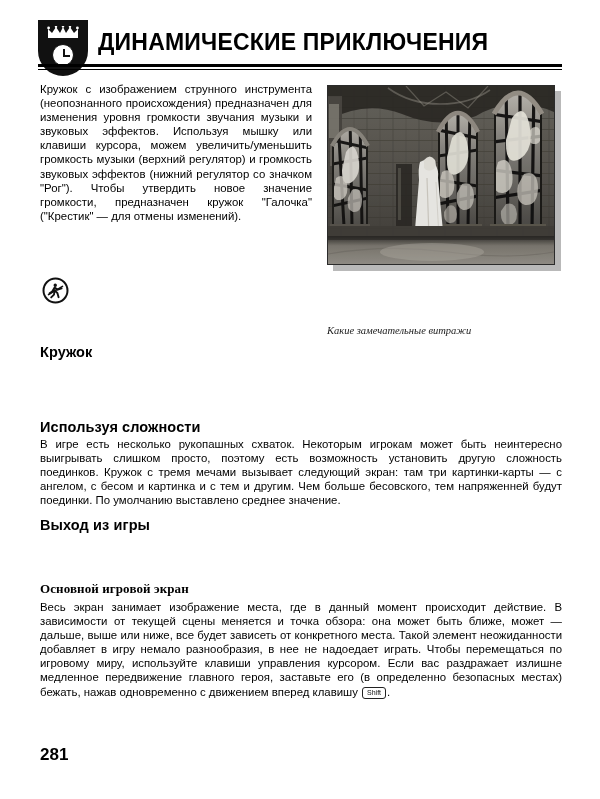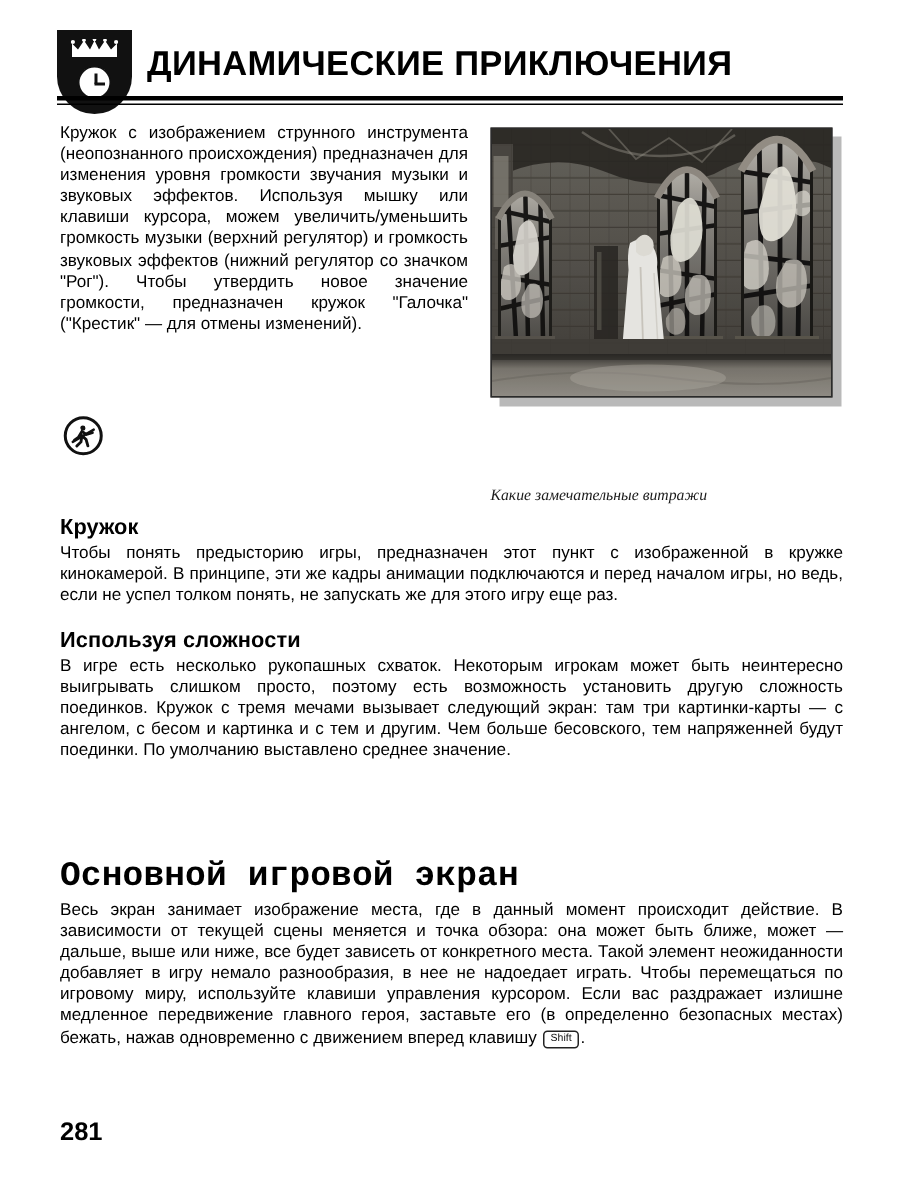--- a/index.html
+++ b/index.html
@@ -165,25 +165,25 @@
   }
 
   h2.sec {
     margin: 0 0 2px 0;
     font-size: 14.5px;
     font-weight: bold;
     letter-spacing: 0.1px;
     font-family: "Liberation Sans", sans-serif;
   }
   h2.sec-big {
-    margin: 4px 0 3px 0;
-    font-size: 23px;
+    margin: 14px 0 3px 0;
+    font-size: 13px;
     font-weight: bold;
     letter-spacing: 0.1px;
-    font-family: Liberation Mono, monospace;
+    font-family: Liberation Serif, serif;
   }
   p.body {
     margin: 0;
     font-size: 11.4px;
     line-height: 14.1px;
     text-align: justify;
     font-family: "Liberation Sans", sans-serif;
     hyphens: none;
   }
 
@@ -409,29 +409,29 @@
       <circle cx="13.5" cy="13.5" r="12" fill="none" stroke="#111" stroke-width="2"></circle>
       <path d="M13.2 6.6 a1.7 1.7 0 1 0 0.1 3.4 a1.7 1.7 0 0 0 -0.1 -3.4 Z" fill="#111"></path>
       <path d="M12.6 10.6 L10.2 14.6 L7.6 16.4 M12.6 10.6 L15.6 12.6 L19.6 11.4
                M12.6 13.4 L12.0 17.6 L9.2 20.4 M12.6 13.4 L15.4 16.0 L16.6 20.2" stroke="#111" stroke-width="1.9" fill="none" stroke-linecap="round"></path>
       <path d="M6.5 17.6 L20.5 9.4" stroke="#111" stroke-width="1.6" stroke-linecap="round"></path>
     </svg>
   </div>
 
   <div class="full" style="top:344px;">
     <h2 class="sec">Кружок</h2>
-    <p class="body">Чтобы понять предысторию игры, предназначен этот пункт с изображенной в кружке кинокамерой.  В принципе, эти же кадры анимации подключаются и перед началом игры, но ведь, если не успел толком понять, не запускать же для этого игру еще раз.</p>
   </div>
 
   <div class="full" style="top:419px;">
     <h2 class="sec">Используя сложности</h2>
     <p class="body">В игре есть несколько рукопашных схваток. Некоторым игрокам может быть неинтересно выигрывать слишком просто, поэтому есть возможность установить другую сложность поединков. Кружок с тремя мечами вызывает следующий экран: там три картинки-карты — с ангелом, с бесом и картинка и с тем и другим. Чем больше бесовского, тем напряженней будут поединки. По умолчанию выставлено среднее значение.</p>
   </div>
 
   <div class="full" style="top:517px;">
+    <h2 class="sec">Выход из игры</h2>
   </div>
 
   <div class="full" style="top:567px;">
     <h2 class="sec-big">Основной игровой экран</h2>
     <p class="body"><span>Весь экран занимает изображение места, где в данный момент происходит действие. В зависимости от текущей сцены меняется и точка обзора: она может быть ближе, может — дальше, выше или ниже, все будет зависеть от конкретного места. Такой элемент неожиданности добавляет в игру немало разнообразия, в нее не надоедает играть. Чтобы перемещаться по игровому миру, используйте клавиши управления курсором. Если вас раздражает излишне медленное передвижение главного героя, заставьте его (в определенно безопасных местах) бежать, нажав одновременно с движением вперед клавишу </span><span class="keycap-sm">Shift</span><span>.</span></p>
   </div>
 
   <div class="page-number">281</div>
 
 </div>

